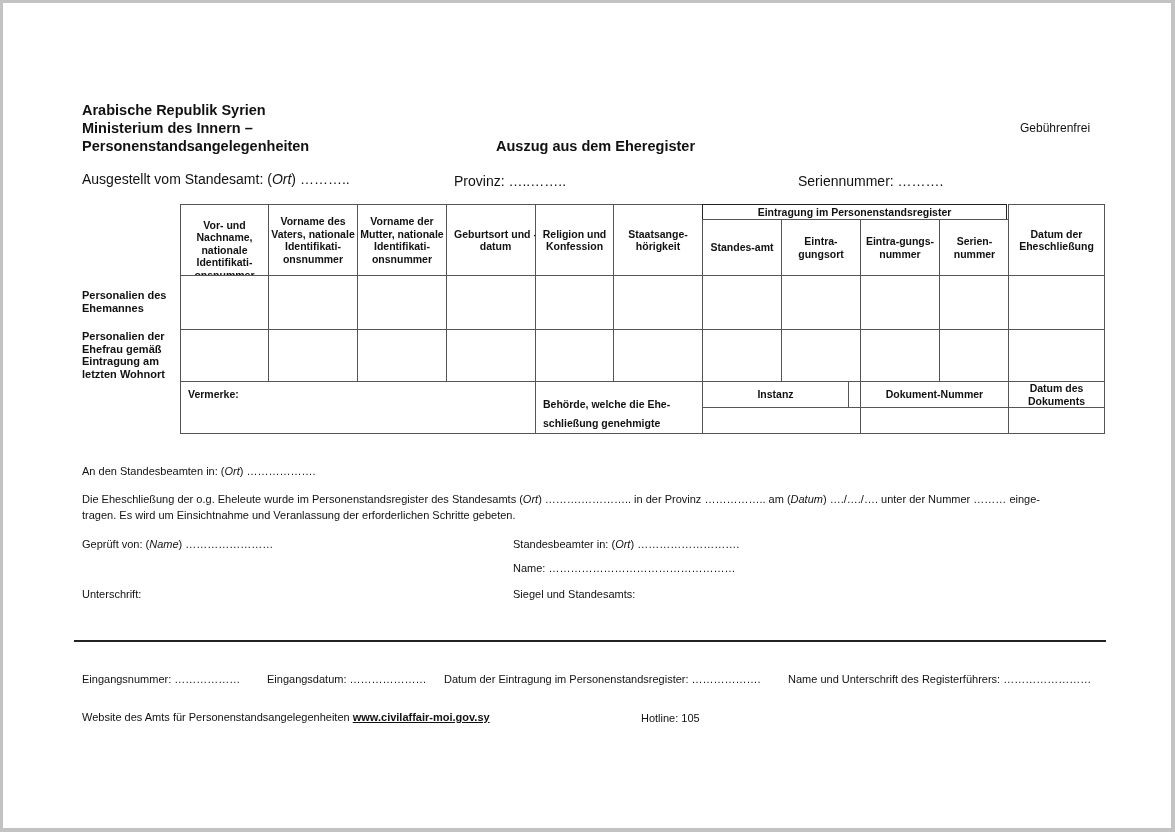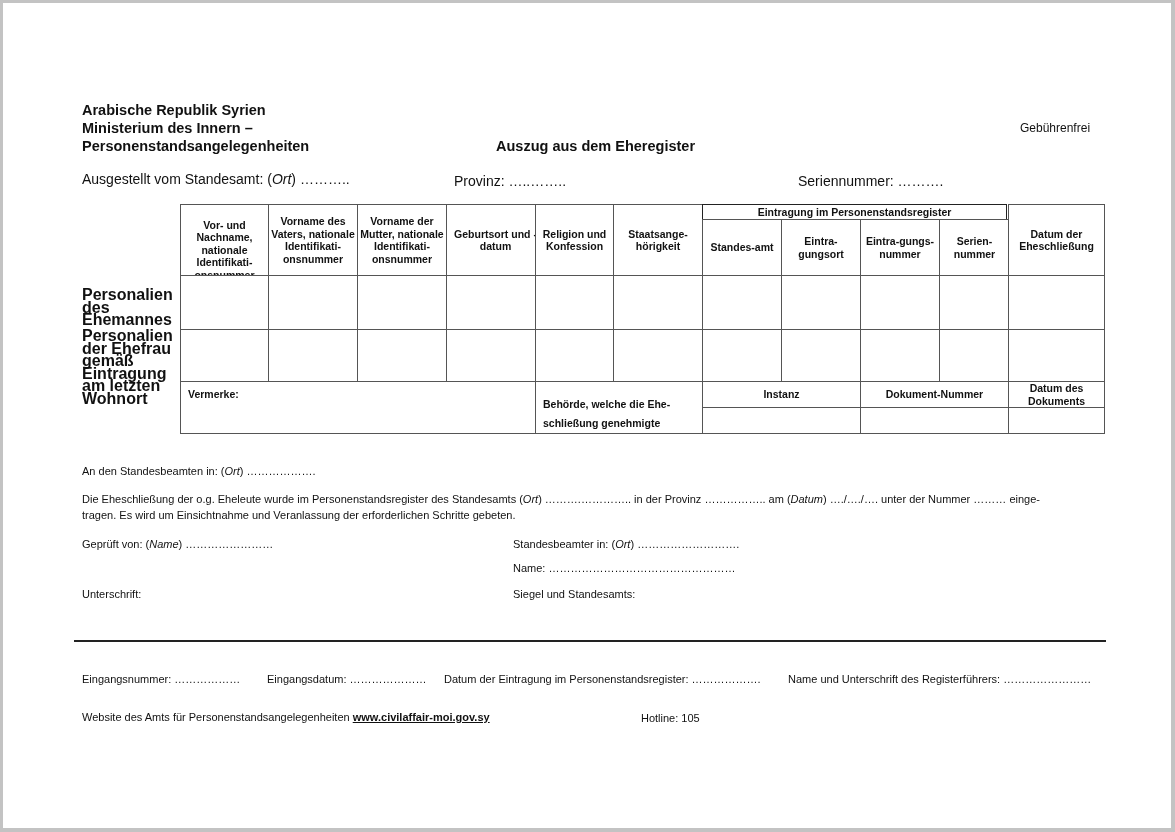--- a/index.html
+++ b/index.html
@@ -24,21 +24,21 @@
   .cell {
     position: absolute; box-sizing: border-box;
     border: 1px solid #555;
     display: flex; align-items: center; justify-content: center;
     text-align: center; font-weight: bold; font-size: 10.5px; line-height: 12.5px;
     background: #fff;
   }
   .cell.left { justify-content: flex-start; align-items: flex-start; text-align: left; padding: 6px 7px; }
   .group-hdr { border: 1.5px solid #222; }
   .rowlabel {
-    position: absolute; font-weight: bold; font-size: 16px; line-height: 12.5px; left: 79px;
+    position: absolute; font-weight: bold; font-size: 11px; line-height: 12.5px; left: 79px;
   }
   .rule { position: absolute; left: 71px; width: 1032px; height: 2px; background: #222; top: 637px; }
   a.link { color: #111; font-weight: bold; text-decoration: underline; }
 </style>
 </head>
 <body>
 
 <div class="page">
 
   <div class="abs hdr" style="left:79px; top:98px;">Arabische Republik Syrien</div>
@@ -90,21 +90,21 @@
     <div class="cell" style="left:522px; top:125px; width:80px; height:53px;"></div>
     <div class="cell" style="left:601px; top:125px; width:80px; height:53px;"></div>
     <div class="cell" style="left:680px; top:125px; width:80px; height:53px;"></div>
     <div class="cell" style="left:759px; top:125px; width:70px; height:53px;"></div>
     <div class="cell" style="left:828px; top:125px; width:97px; height:53px;"></div>
 
     <div class="cell left" style="left:0; top:177px; width:356px; height:53px;">
       <span>Vermerke:</span>
     </div>
     <div class="cell left" style="left:355px; top:177px; width:168px; height:53px; line-height:19px; padding-top:13px;">Behörde, welche die Ehe-schließung genehmigte</div>
-    <div class="cell" style="left:522px; top:177px; width:159px; height:27px;">Instanz</div>
+    <div class="cell" style="left:522px; top:177px; width:147px; height:27px;">Instanz</div>
     <div class="cell" style="left:680px; top:177px; width:149px; height:27px;">Dokument-Nummer</div>
     <div class="cell" style="left:828px; top:177px; width:97px; height:27px;">Datum des Dokuments</div>
     <div class="cell" style="left:522px; top:203px; width:159px; height:27px;"></div>
     <div class="cell" style="left:680px; top:203px; width:149px; height:27px;"></div>
     <div class="cell" style="left:828px; top:203px; width:97px; height:27px;"></div>
   </div>
 
   <div class="rowlabel" style="top:286px; width:92px;">Personalien des Ehemannes</div>
   <div class="rowlabel" style="top:327px; width:92px;">Personalien der Ehefrau gemäß Eintragung am letzten Wohnort</div>
 

